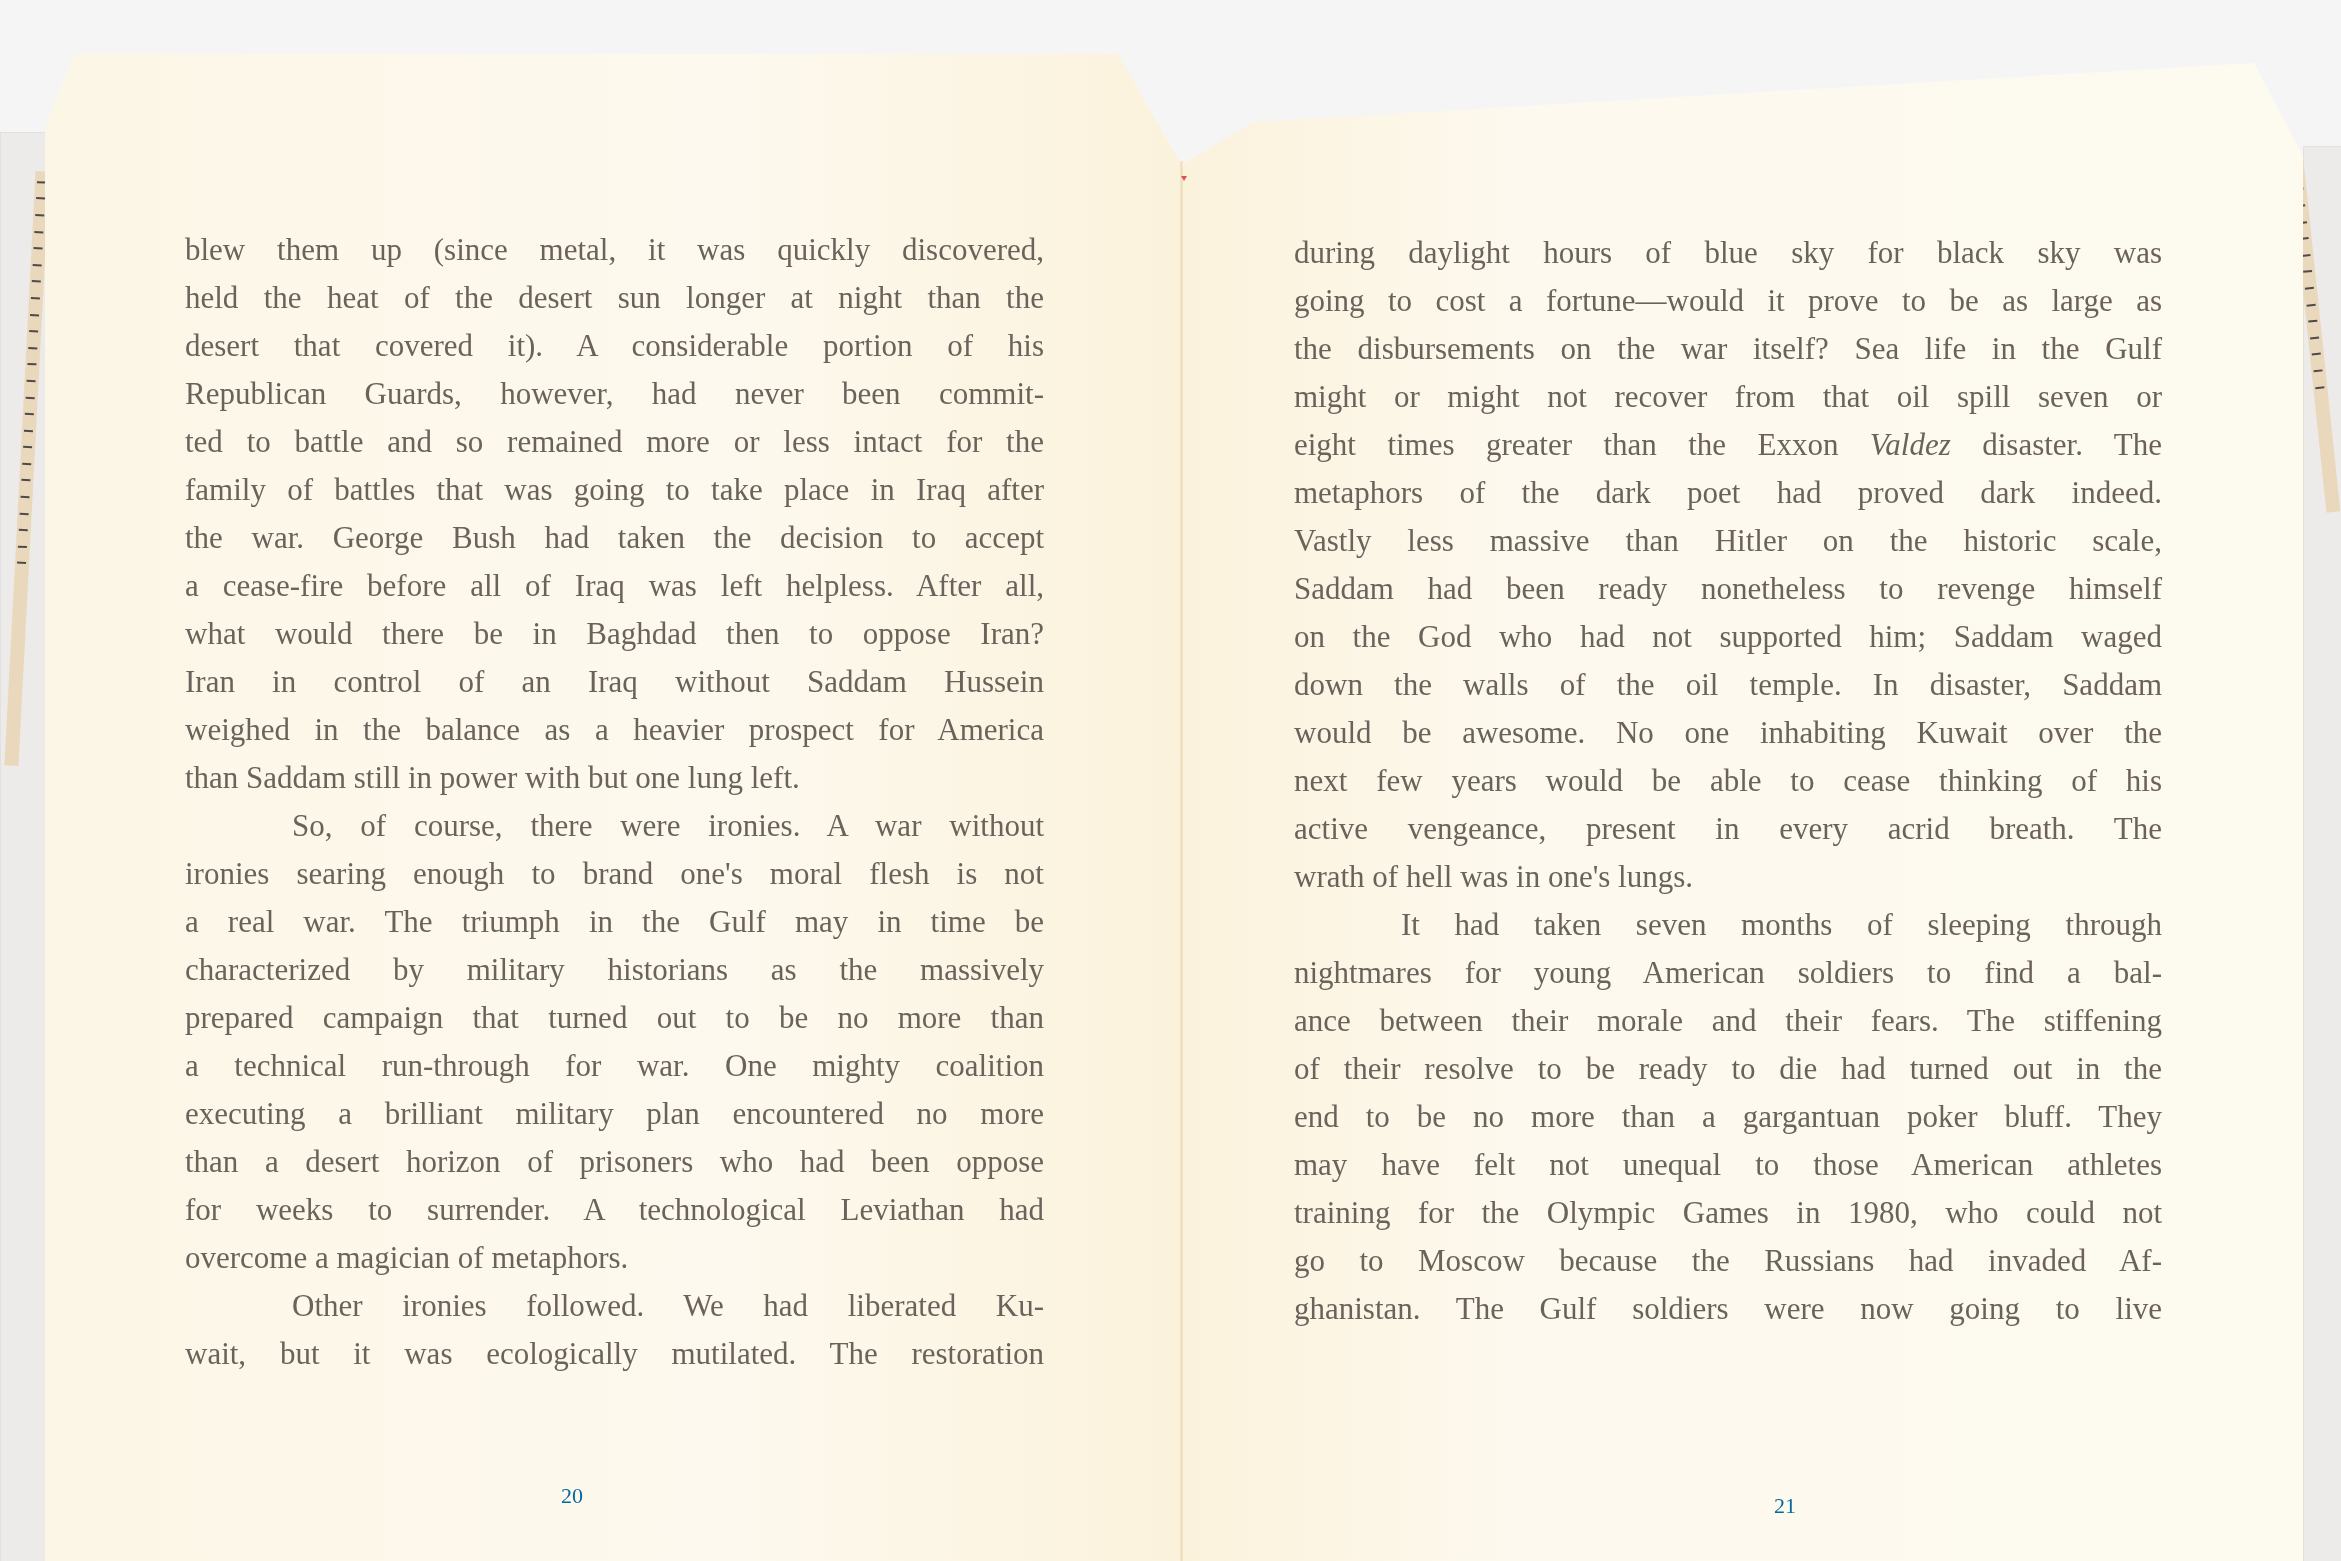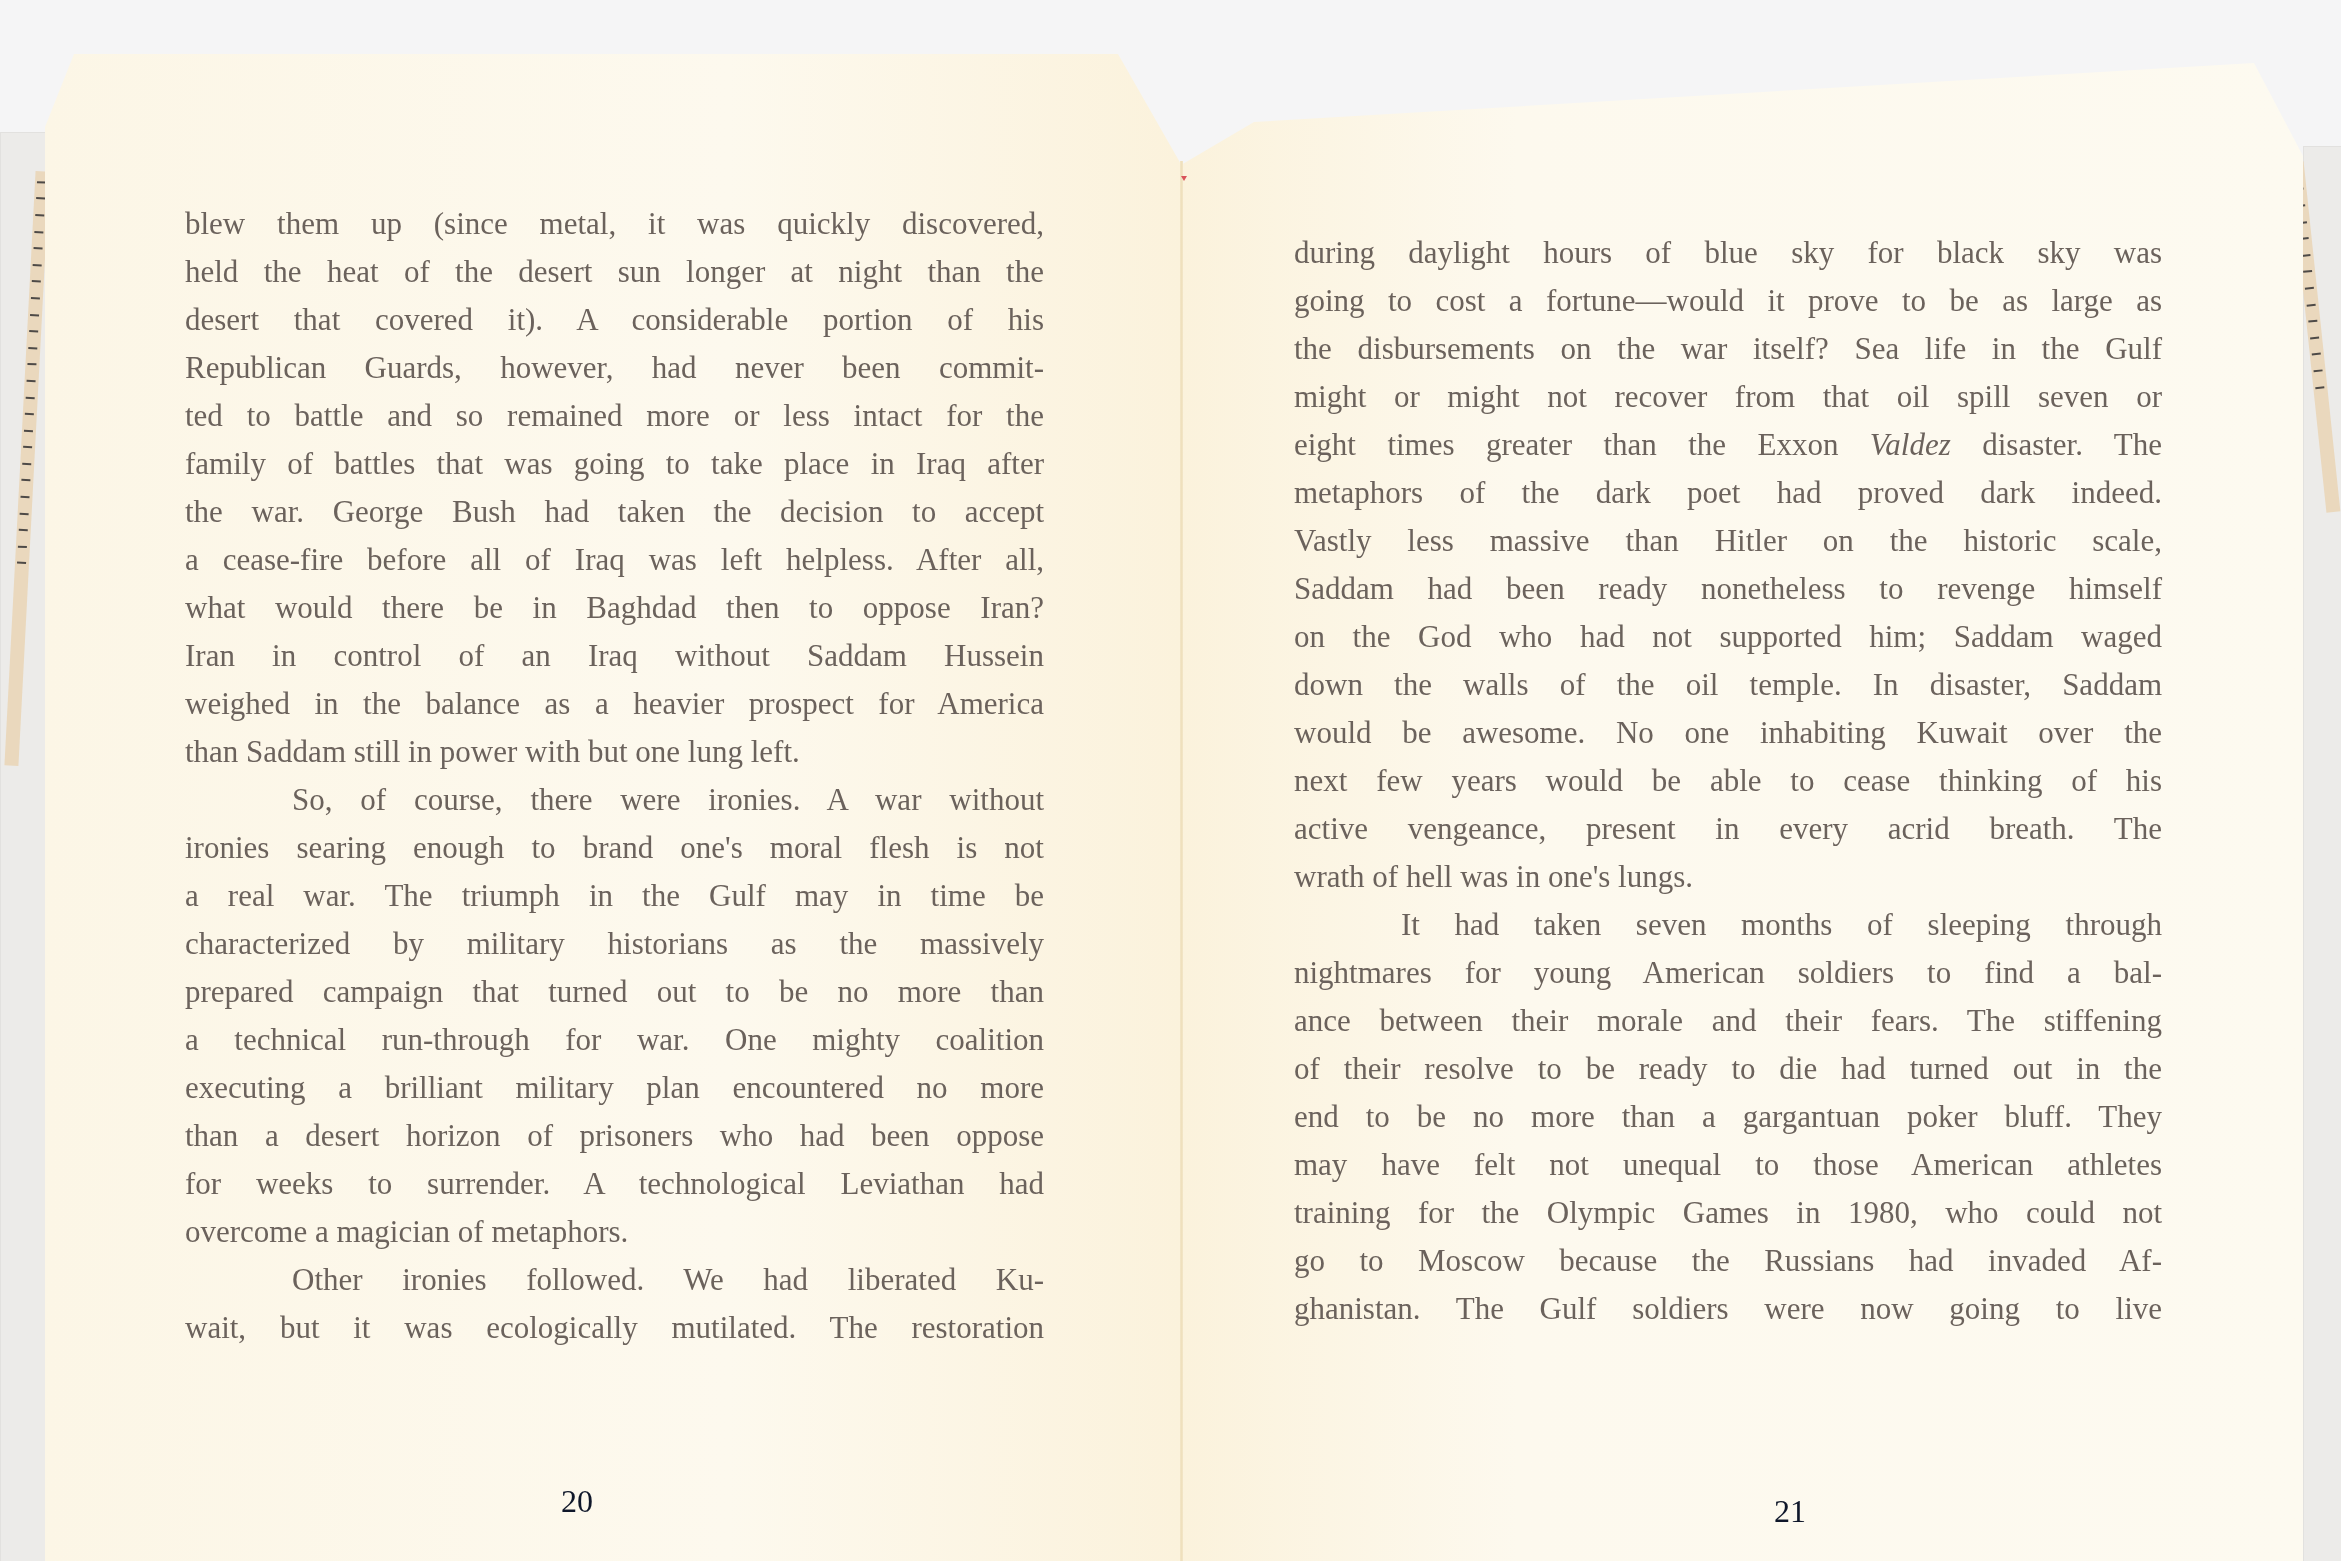--- a/index.html
+++ b/index.html
@@ -42,25 +42,25 @@
     position:absolute; left:1181px; top:176px; width:0; height:0;
     border-left:3.4px solid transparent; border-right:3.4px solid transparent; border-top:5.9px solid #d9535a;
   }
   .text-block {
     position:absolute; color:#6b625c; font-size:31px; line-height:48px;
     text-align:justify; white-space:nowrap;
   }
   .text-block .line { display:block; height:48px; text-align-last:justify; }
   .text-block .line.last { text-align-last:left; }
   .text-block .line.indent { padding-left:107px; }
-  .left-text { left:185px; top:200px; width:859px; }
+  .left-text { left:185px; top:226px; width:859px; }
   .right-text { left:1294px; top:229px; width:868px; }
   .left-text .line:nth-child(-n+9) { transform-origin:left center; }
   .page-number {
-    position:absolute; color:#0f172a; font-size:32px;
+    position:absolute; color:#0369a1; font-size:22px;
   }
   .pn-left { left:561px; top:1483px; }
   .pn-right { left:1774px; top:1493px; }
   em { font-style:italic;font-family:Liberation Serif, serif; }
 </style>
 </head>
 <body>
 
 <div class="binder-strip binder-left"></div>
 <div class="binder-strip binder-right"></div>

